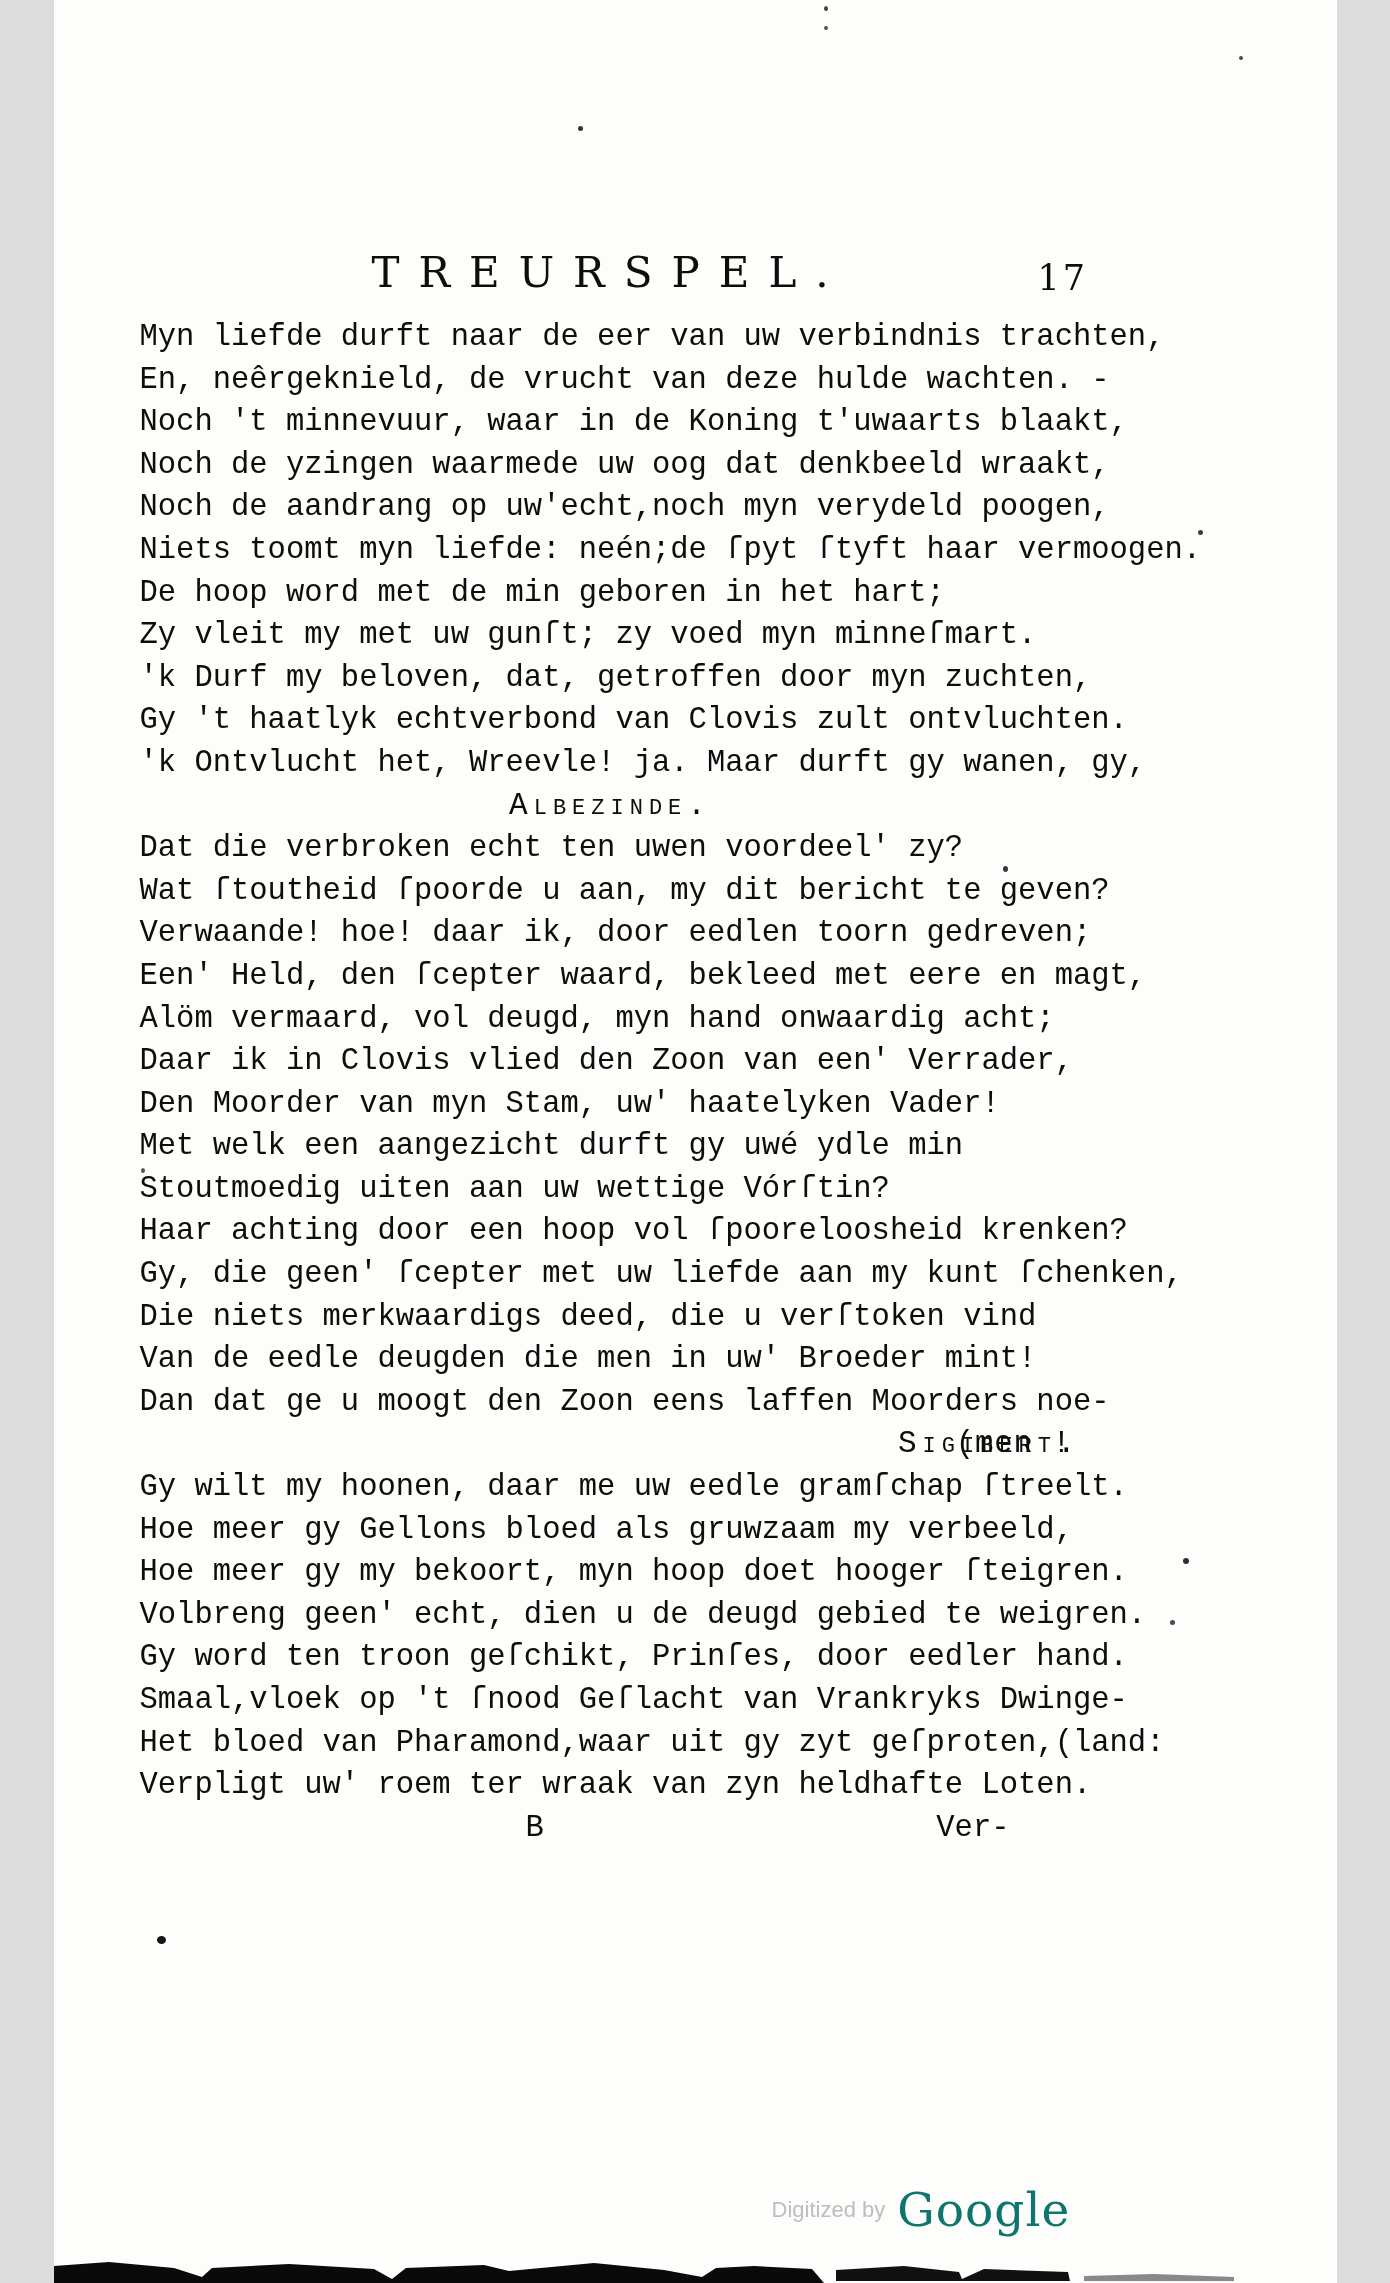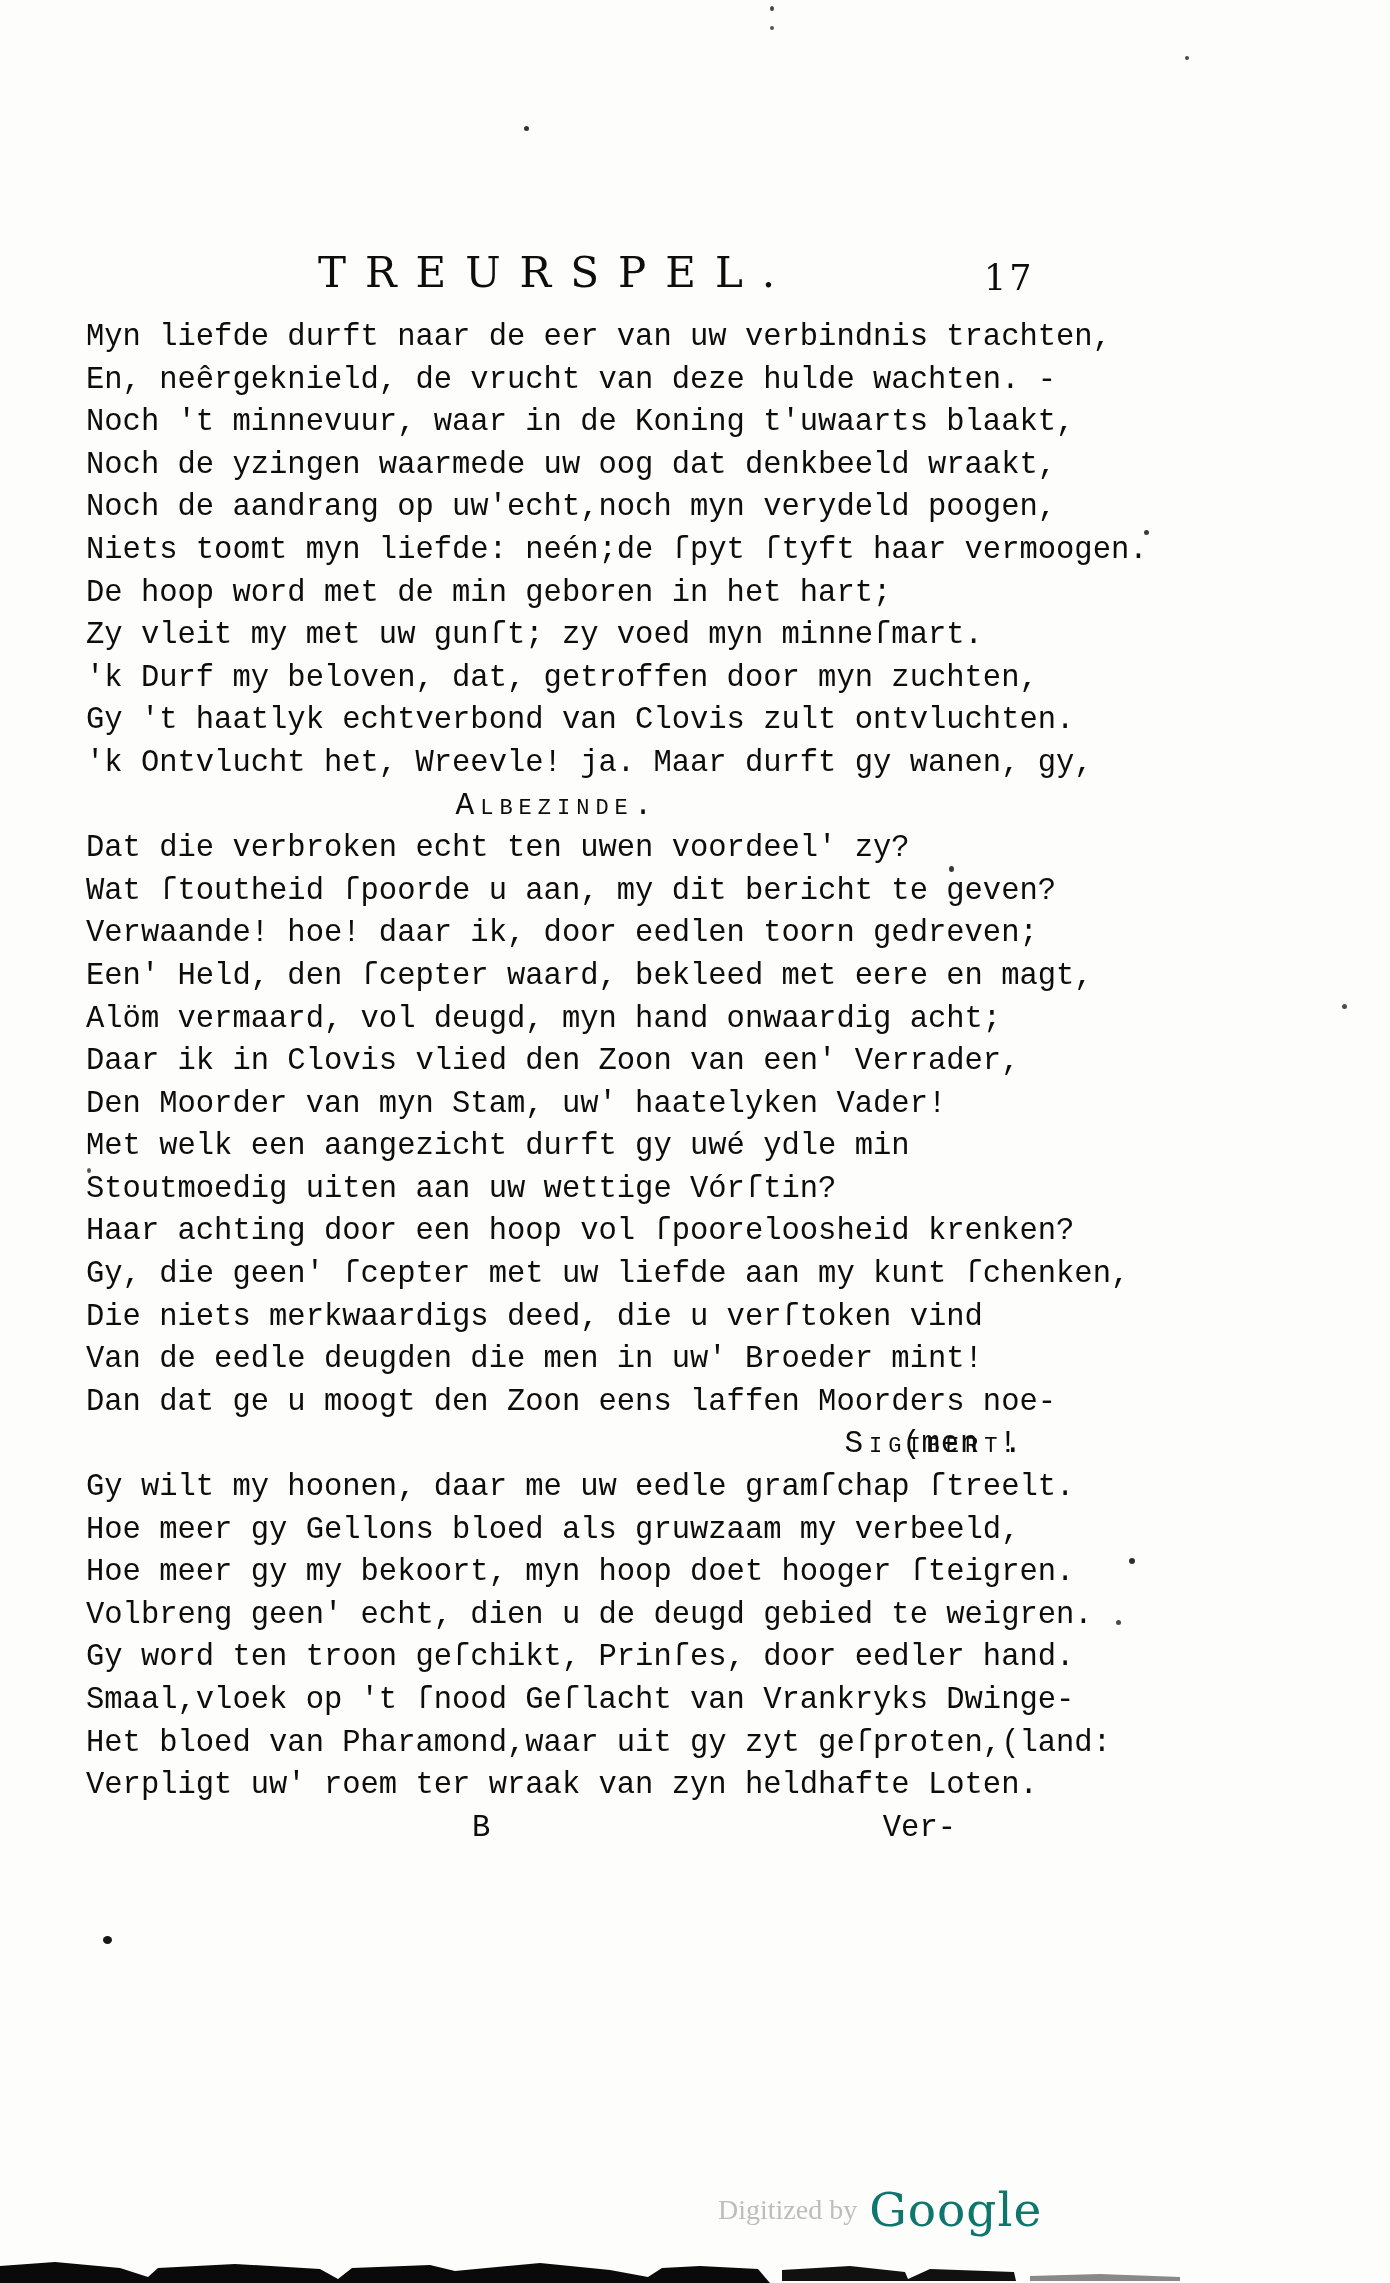--- a/index.html
+++ b/index.html
@@ -1,18 +1,18 @@
 <!DOCTYPE html>
 <html><head>
 <meta charset="utf-8">
 <style>
   html,body{margin:0;padding:0;background:#dcdcdc;}
   .page{
     position:relative;
-    width:1390px;height:2283px;
+    width:1283px;height:2283px;
     margin:0 auto;
     background:#fdfdfc;
     overflow:hidden;
     font-family:"DejaVu Serif","Liberation Serif",serif;
     color:#0e0d0b;
   }
   
   .head-title{
     position:absolute;left:86px;top:248px;width:940px;
     text-align:center;
@@ -45,22 +45,22 @@
   .sig-row{position:relative;}
   .sig-mark{position:absolute;left:386px;top:0;}
   .catchword{position:absolute;right:72px;top:0;margin-left:23px;}
   
   .watermark{
     position:absolute;left:718px;top:2186px;
     display:flex;align-items:center;gap:12px;
     color:#b7b7b7;
   }
   .wm-text{
-    font-family:Liberation Serif, serif;
-    font-size:28px;color:#bdbdbd;
+    font-family:Liberation Sans, sans-serif;
+    font-size:22px;color:#bdbdbd;
   }
   .wm-logo{
     font-size:47px;color:#0f766e;
     letter-spacing:1px;line-height:1;
   }
   
   .scan-band{position:absolute;left:0;bottom:0;width:1390px;height:26px;}
   .speck{position:absolute;background:#1c1c1c;border-radius:50%;}
   .sp1{left:524px;top:126px;width:5px;height:5px;background:#333;}
   .sp2{left:770px;top:6px;width:4px;height:5px;background:#444;}

